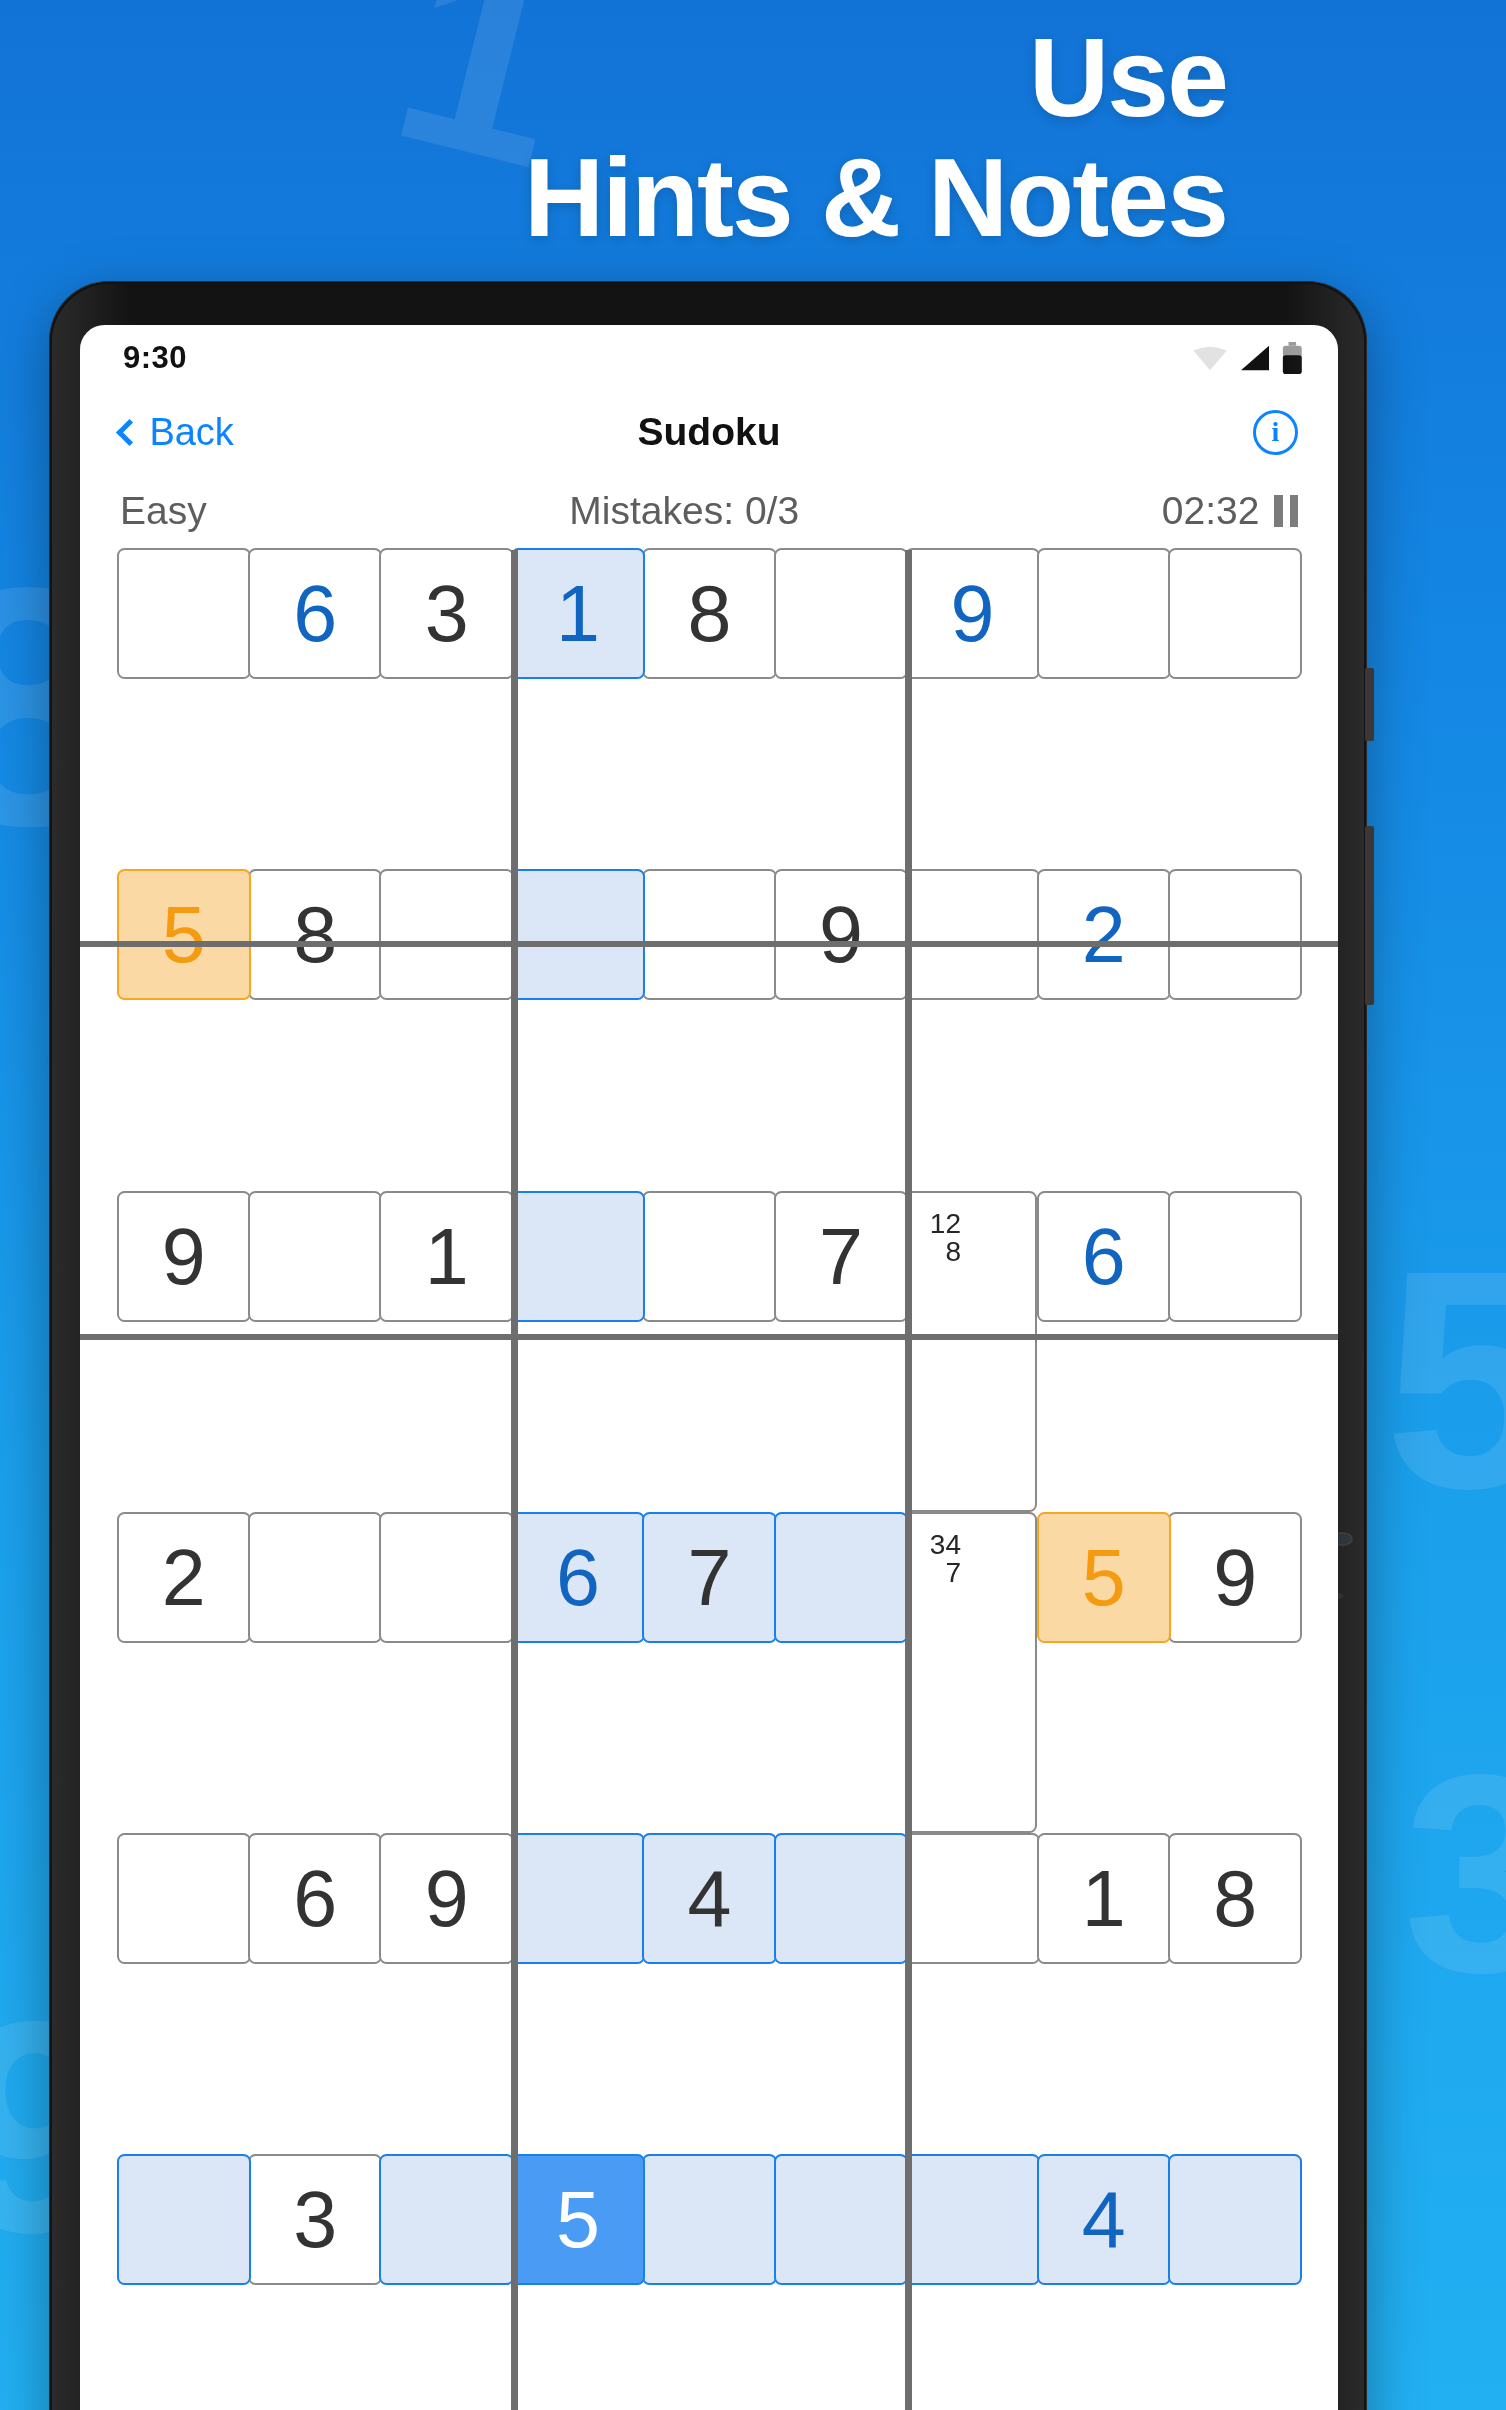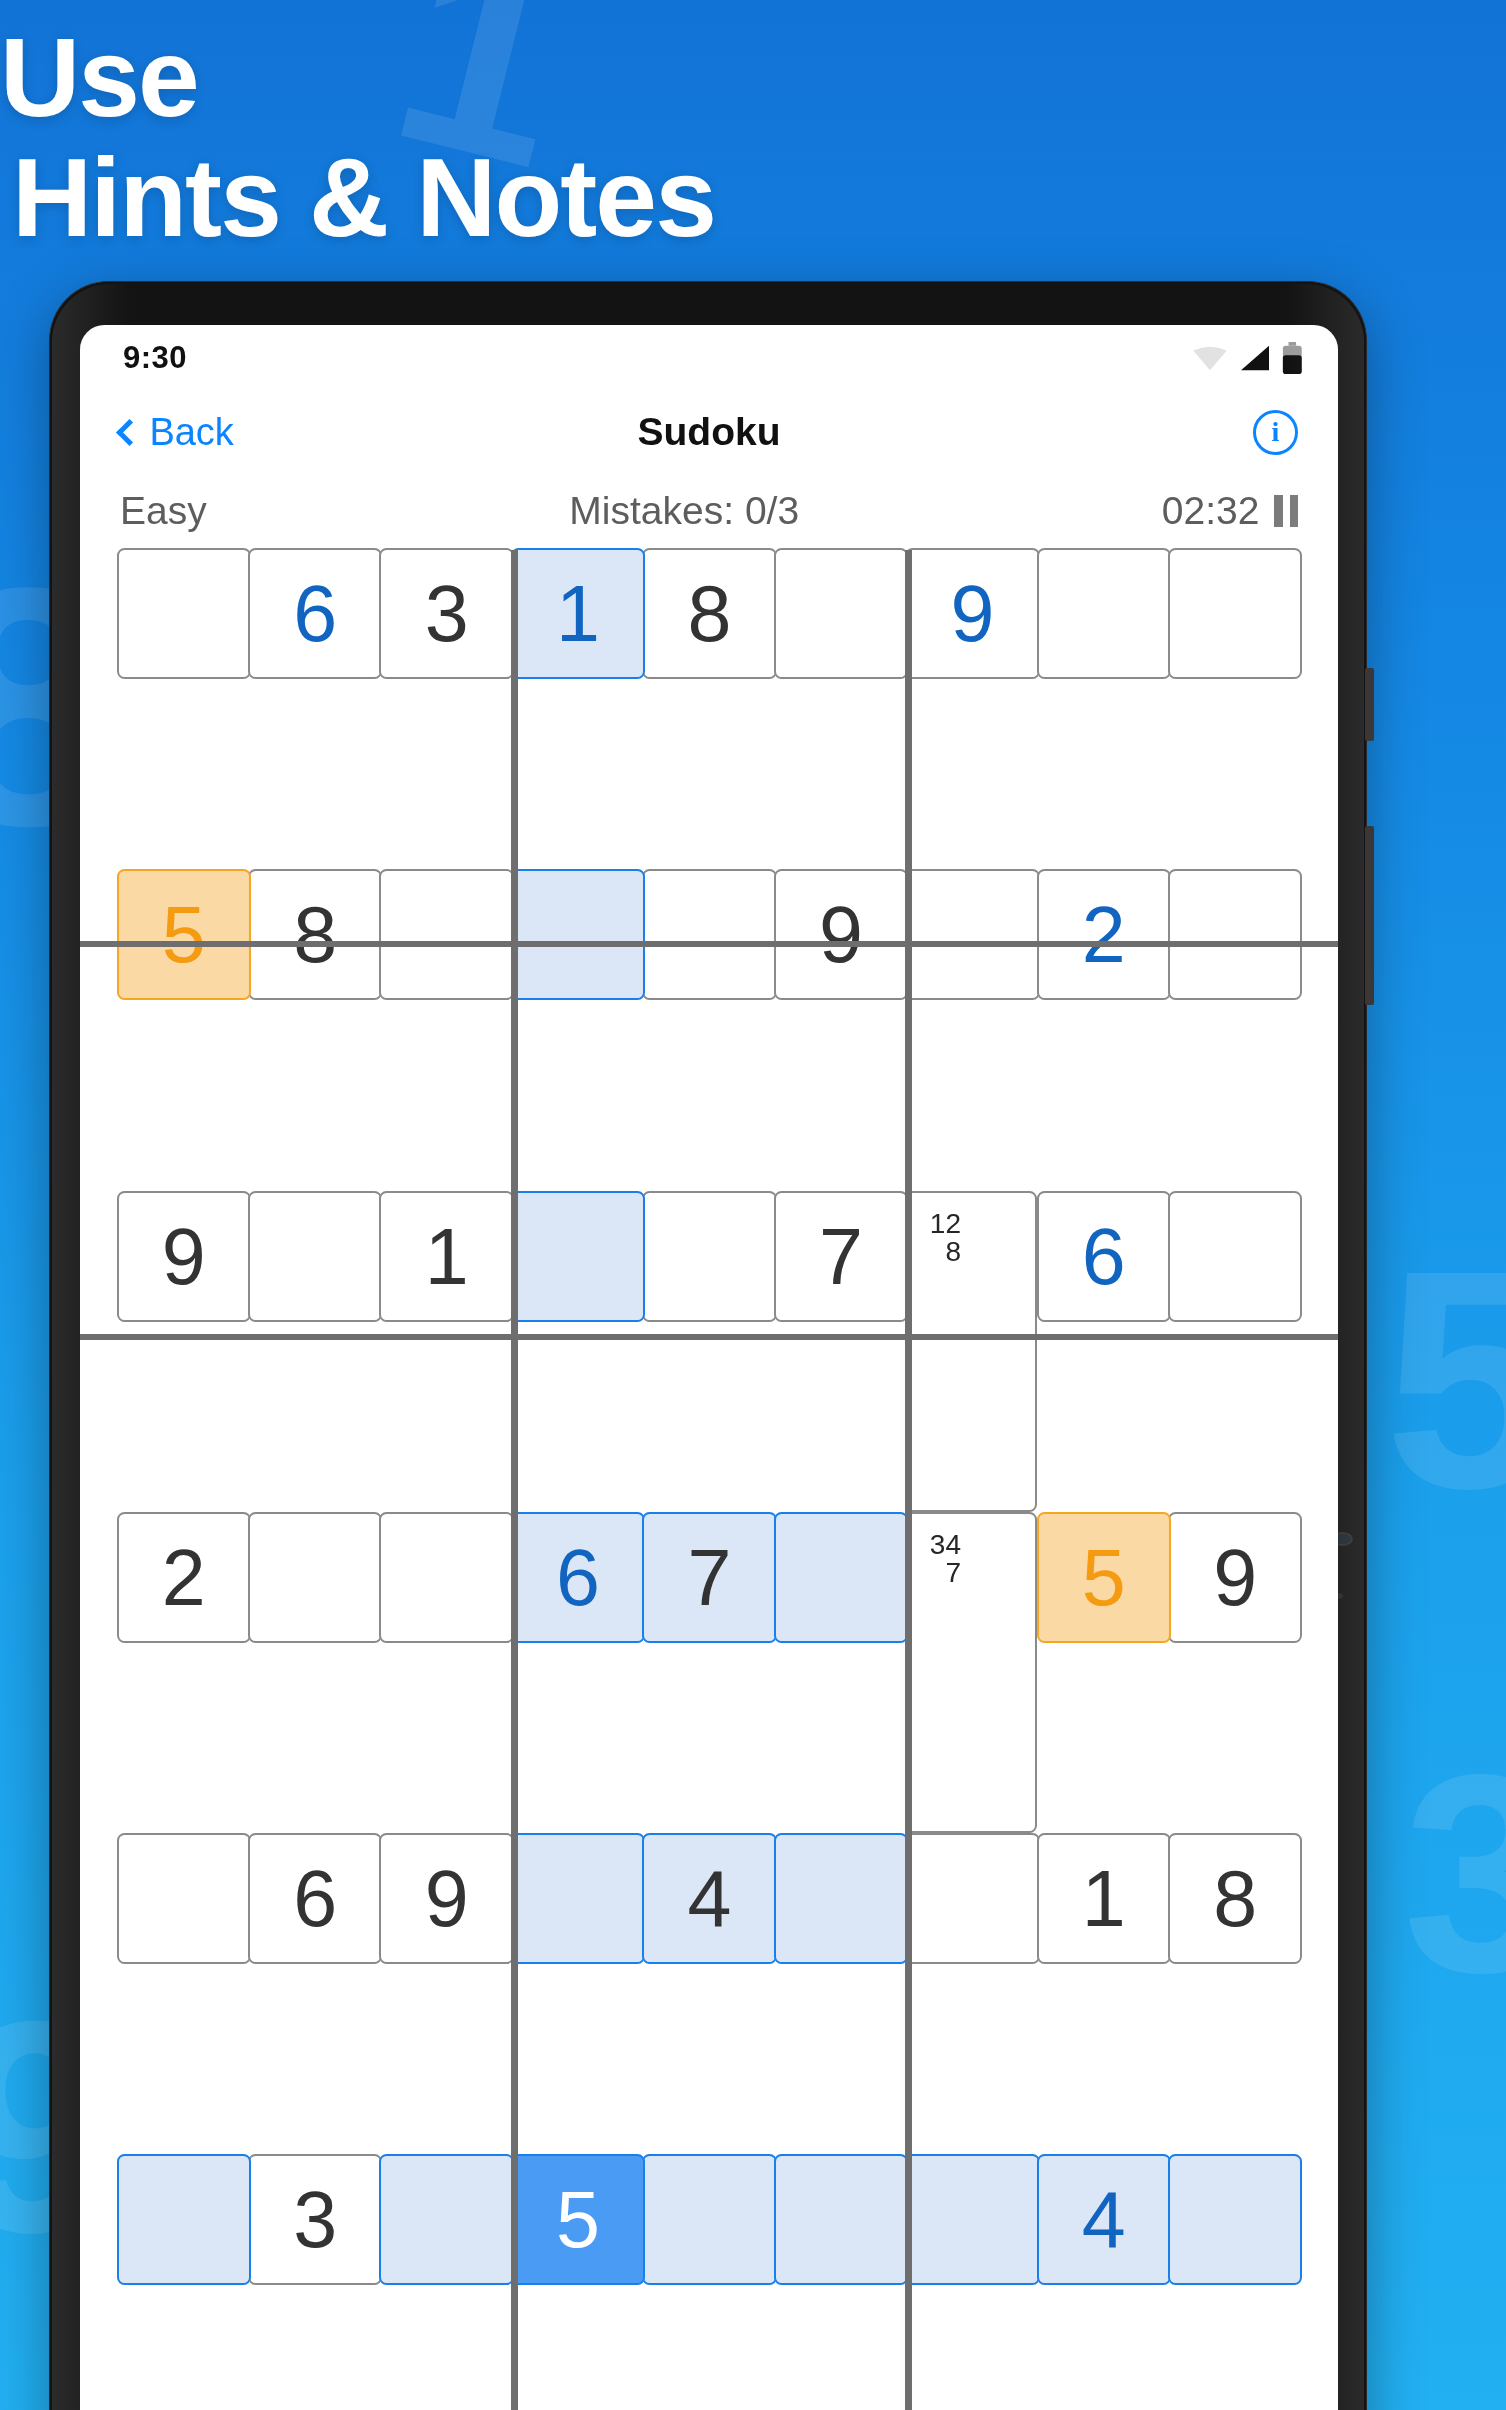--- a/index.html
+++ b/index.html
@@ -13,21 +13,21 @@
   
   .wm { position:absolute; color:rgba(255,255,255,0.10); font-weight:700;
         font-family:"Liberation Sans", sans-serif; line-height:1; user-select:none; }
   .wm1 { left:405px; top:-85px; font-size:282px; transform:rotate(14deg); }
   .wm8 { left:-66px; top:537px; font-size:339px; }
   .wm5 { left:1384px; top:1224px; font-size:311px; }
   .wm3 { left:1403px; top:1733px; font-size:282px; }
   .wm9 { left:-47px; top:1977px; font-size:301px; }
 
   
-  .headline { position:absolute; top:19px; left:0; width:1227px; text-align:left;
+  .headline { position:absolute; top:19px; left:0; width:1227px; text-align:right;
     color:#ffffff; font-weight:700; letter-spacing:-1.9px; line-height:1.08;
     text-shadow:0 2.8px 11.3px rgba(0,0,0,0.16); }
   .headline .l1 { font-size:111px; display:block; }
   .headline .l2 { font-size:111px; display:block;padding-left:12px; }
 
   
   .phone { position:absolute; left:49px; top:281px; width:1318px; height:2241px;
     background:#131313; border-radius:60px 60px 0 0;
     box-shadow:0 17px 56px rgba(0,0,0,0.35);
     border:1.9px solid #2a2a2a; border-bottom:none; }

